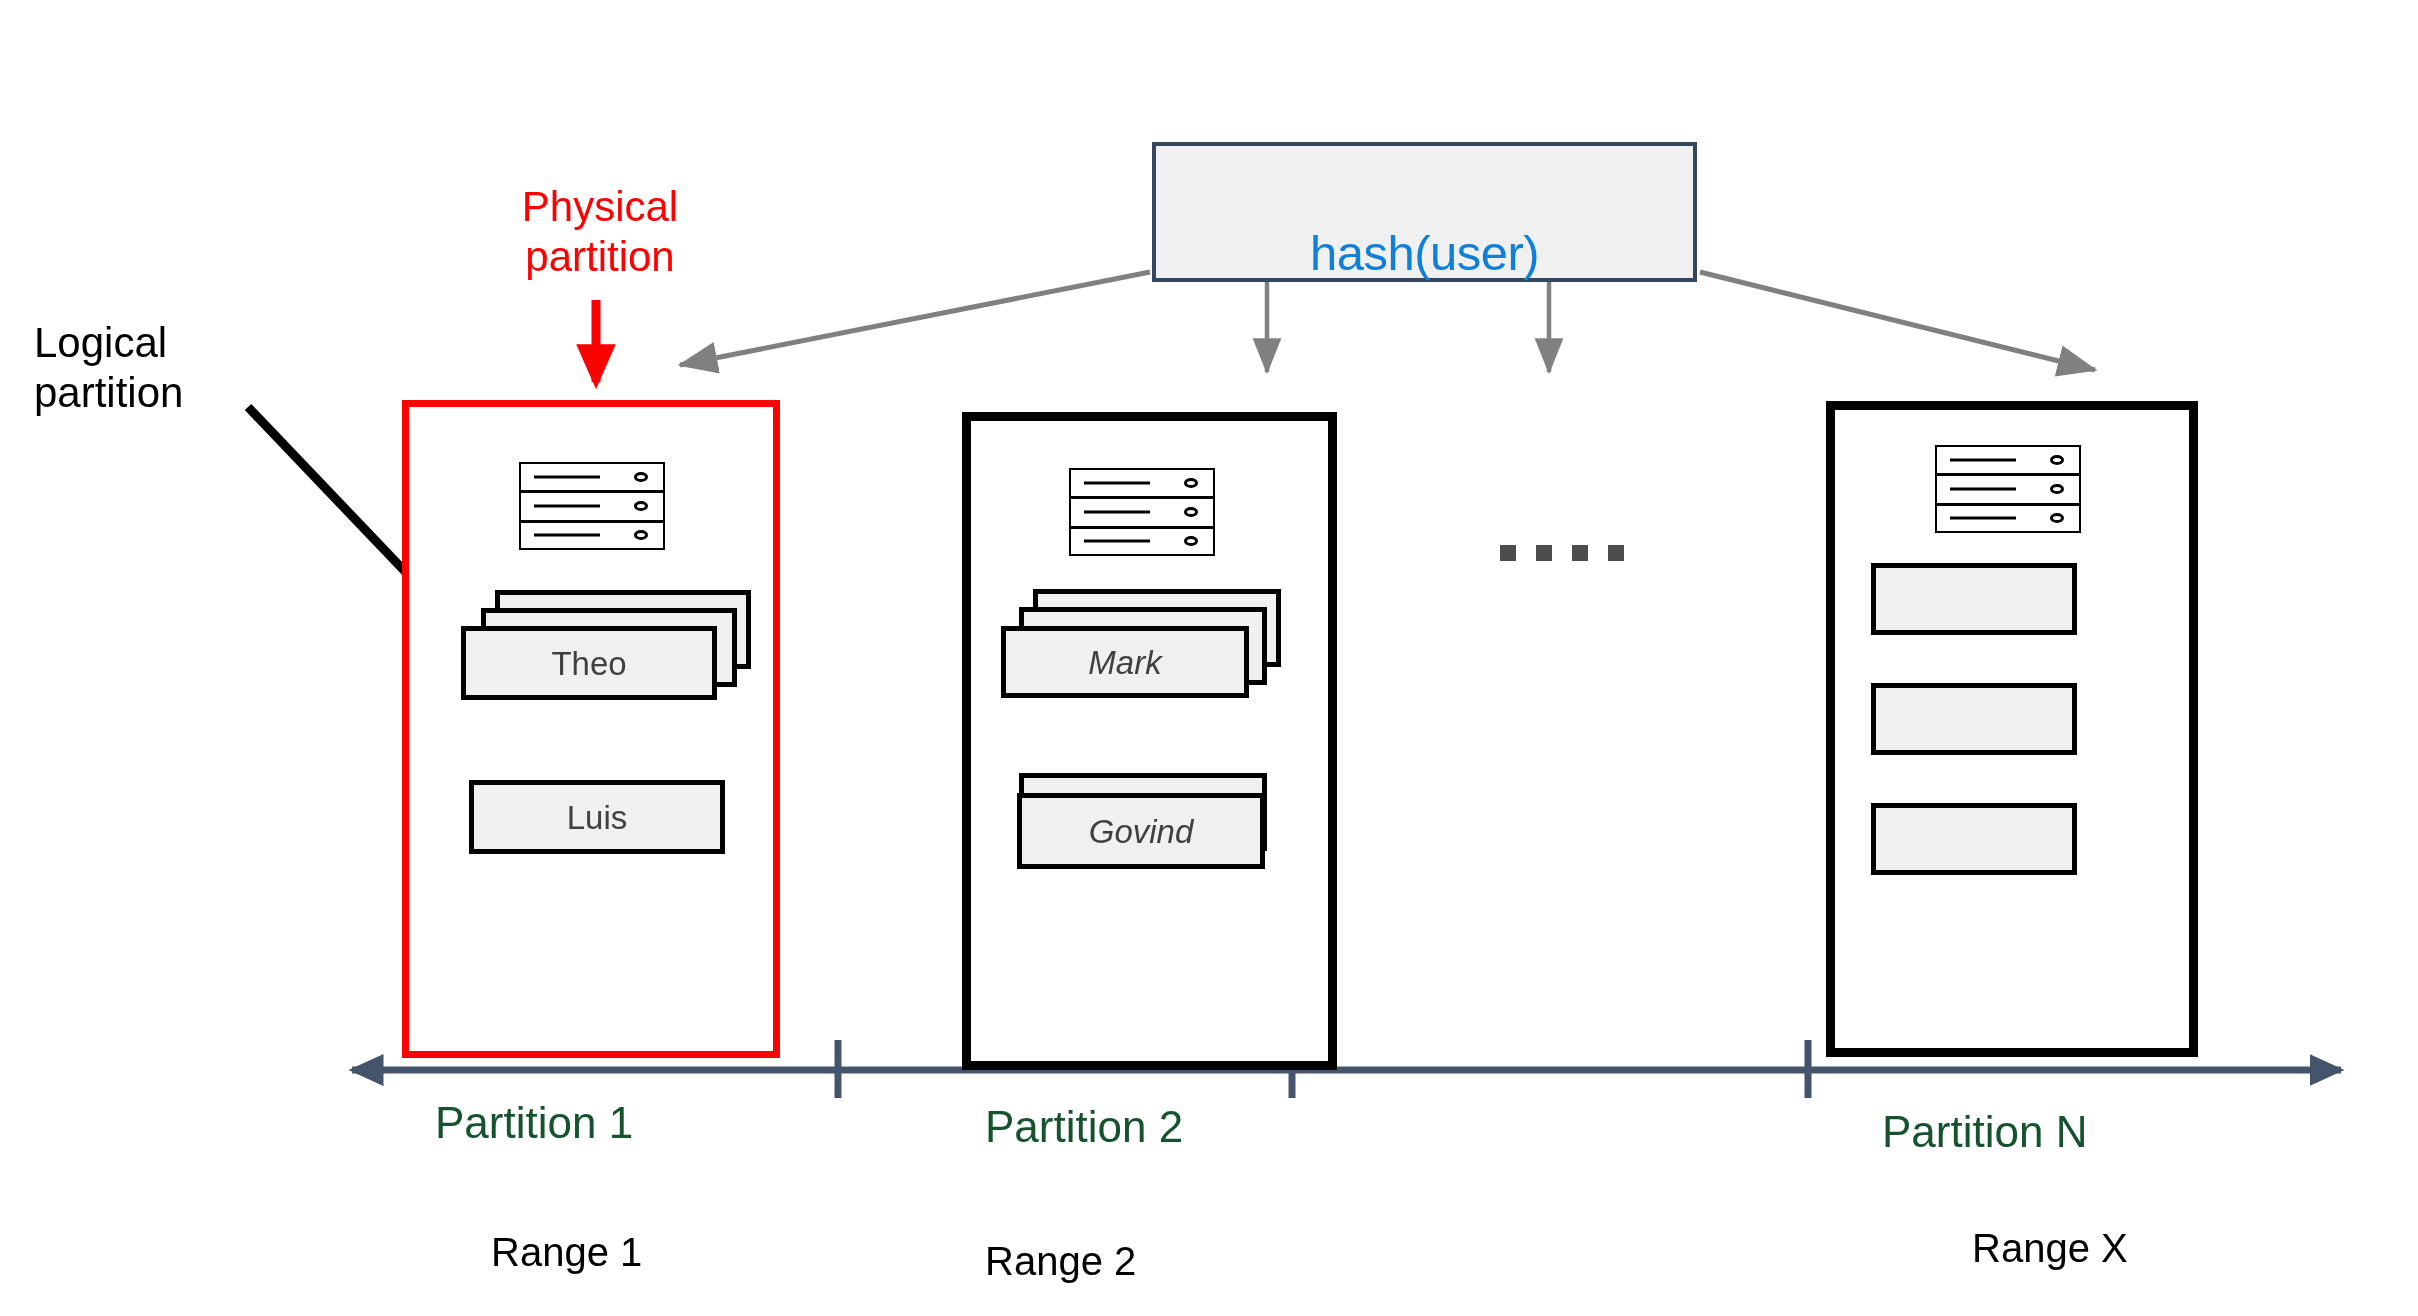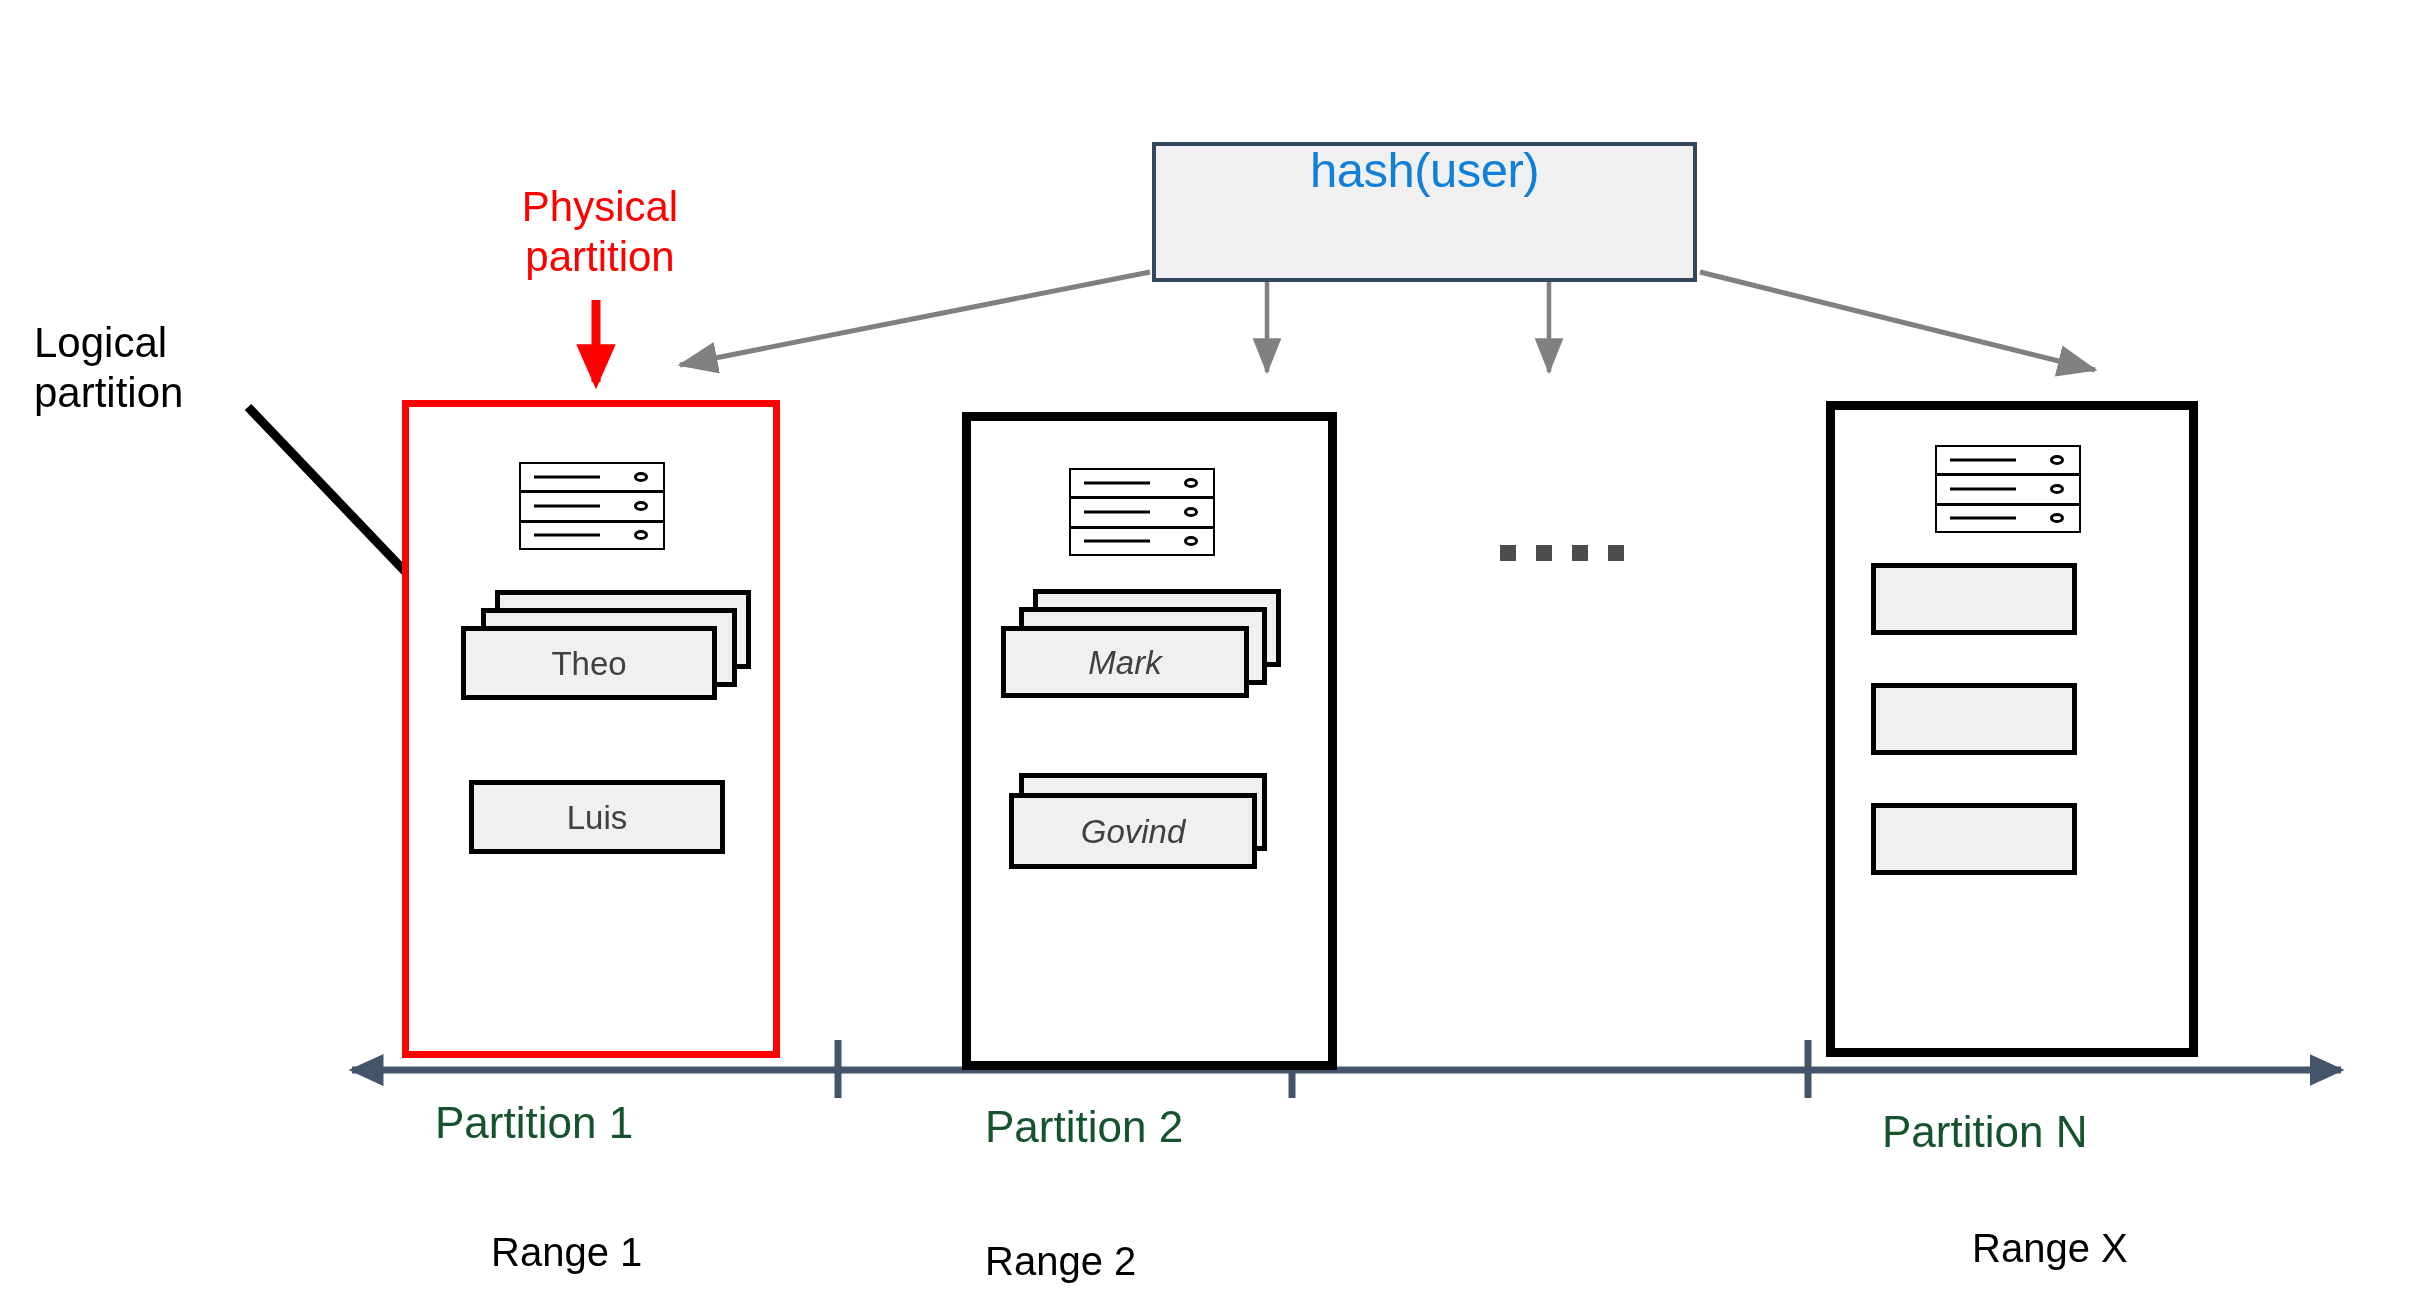--- a/index.html
+++ b/index.html
@@ -24,21 +24,21 @@
   
   #hash-box {
     left: 1152px;
     top: 130px;
     width: 545px;
     height: 140px;
     background: #F0F0F0;
     border: 4px solid #33475F;
     box-sizing: border-box;
     display: flex;
-    align-items: flex-start;
+    align-items: flex-end;
     justify-content: center;
   }
   #hash-box .hash-label {
     font-size: 49px;
     color: #0F7FD9;
     font-family: "Liberation Sans", sans-serif;
     line-height: 1;
     letter-spacing: -0.5px;
   }
 
@@ -284,21 +284,21 @@
     <div class="card-stack" style="left:30px; top:168px; width:300px; height:110px;">
       <div class="card" style="left:32px; top:0px; width:248px; height:78px;"></div>
       <div class="card" style="left:18px; top:18px; width:248px; height:78px;"></div>
       <div class="card" style="left:0px; top:37px; width:248px; height:72px;">
         <span class="card-label">Mark</span>
       </div>
     </div>
 
     <div class="card-stack" style="left:30px; top:352px; width:300px; height:95px;">
       <div class="card" style="left:18px; top:0px; width:248px; height:78px;"></div>
-      <div class="card" style="left:8px; top:20px; width:248px; height:76px;">
+      <div class="card" style="left:16px; top:20px; width:248px; height:76px;">
         <span class="card-label">Govind</span>
       </div>
     </div>
   </div>
 
   <div class="abs partition-box" id="partition-n-box">
     <div class="server-icon" style="left:100px; top:35px;">
       <div class="rack-row">
           <span class="rack-line"></span>
           <span class="rack-led"></span>

